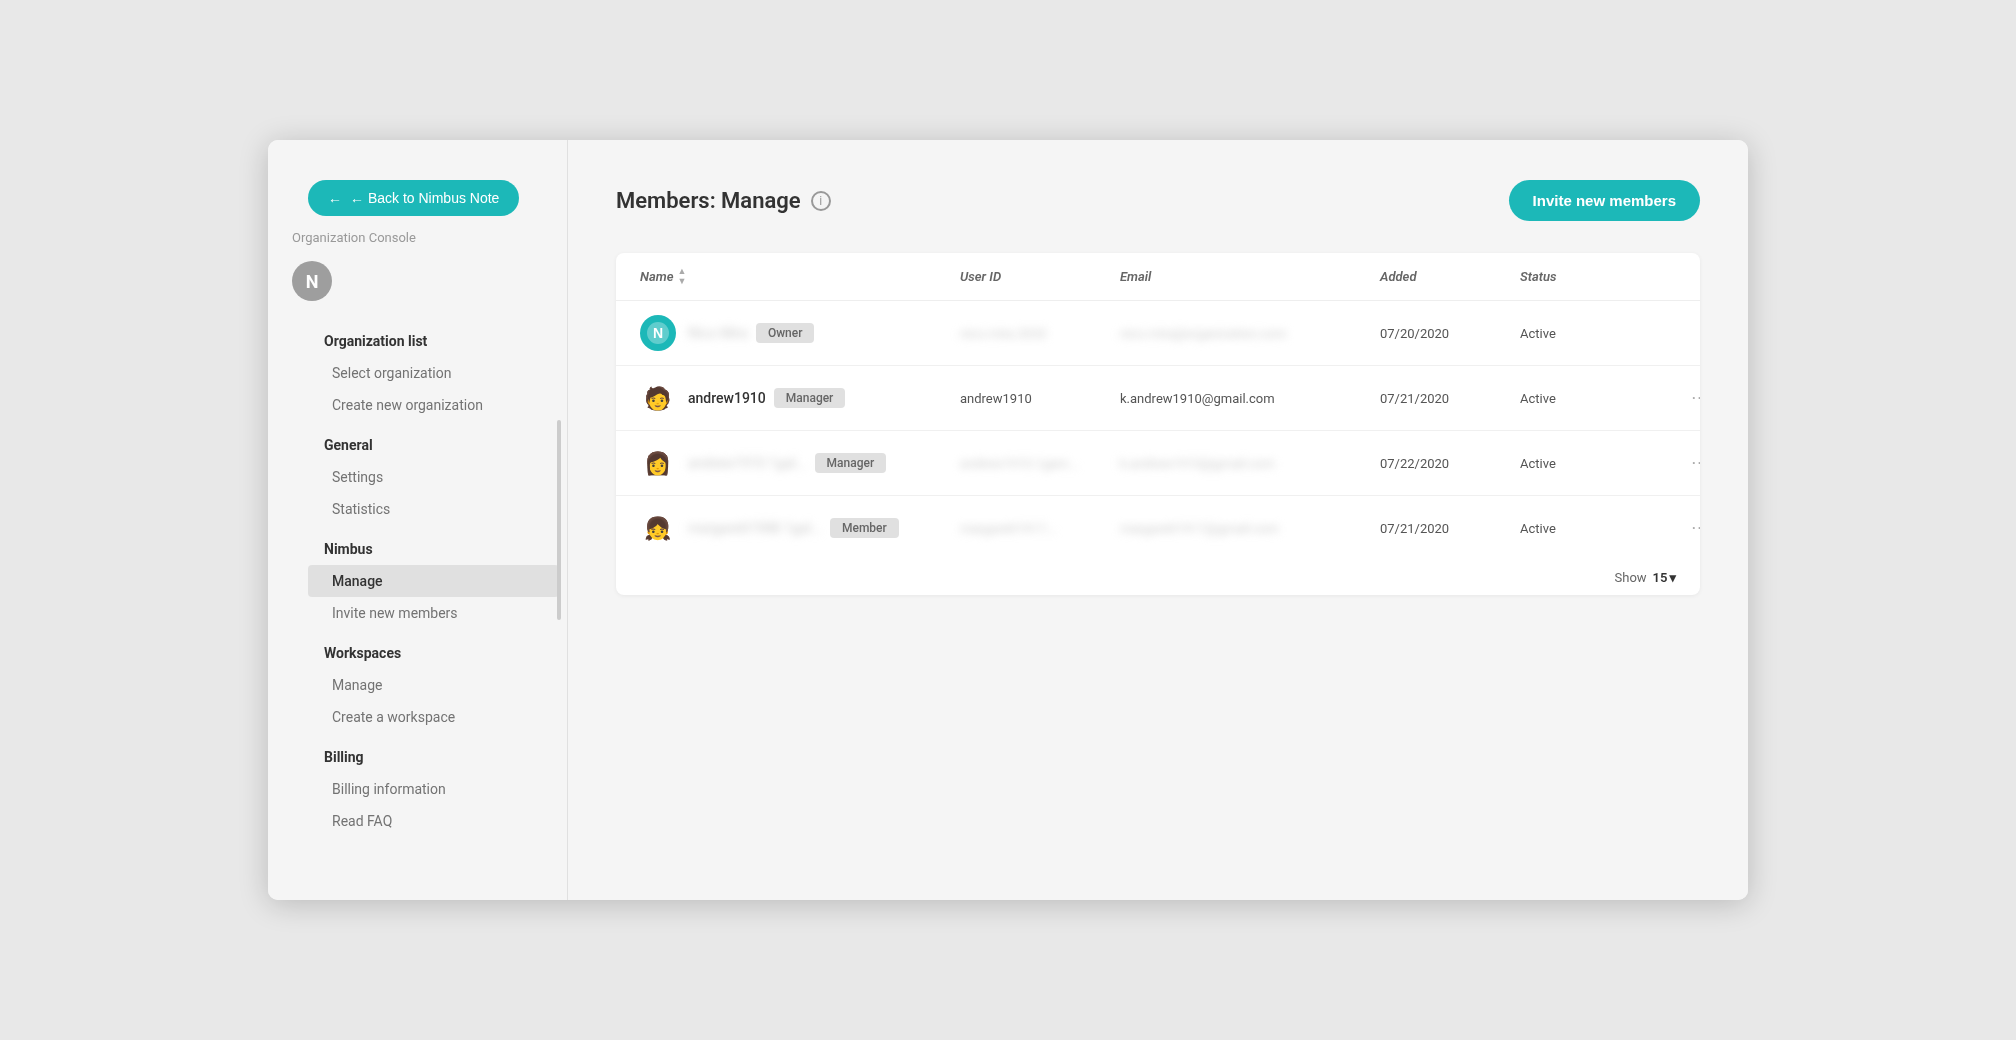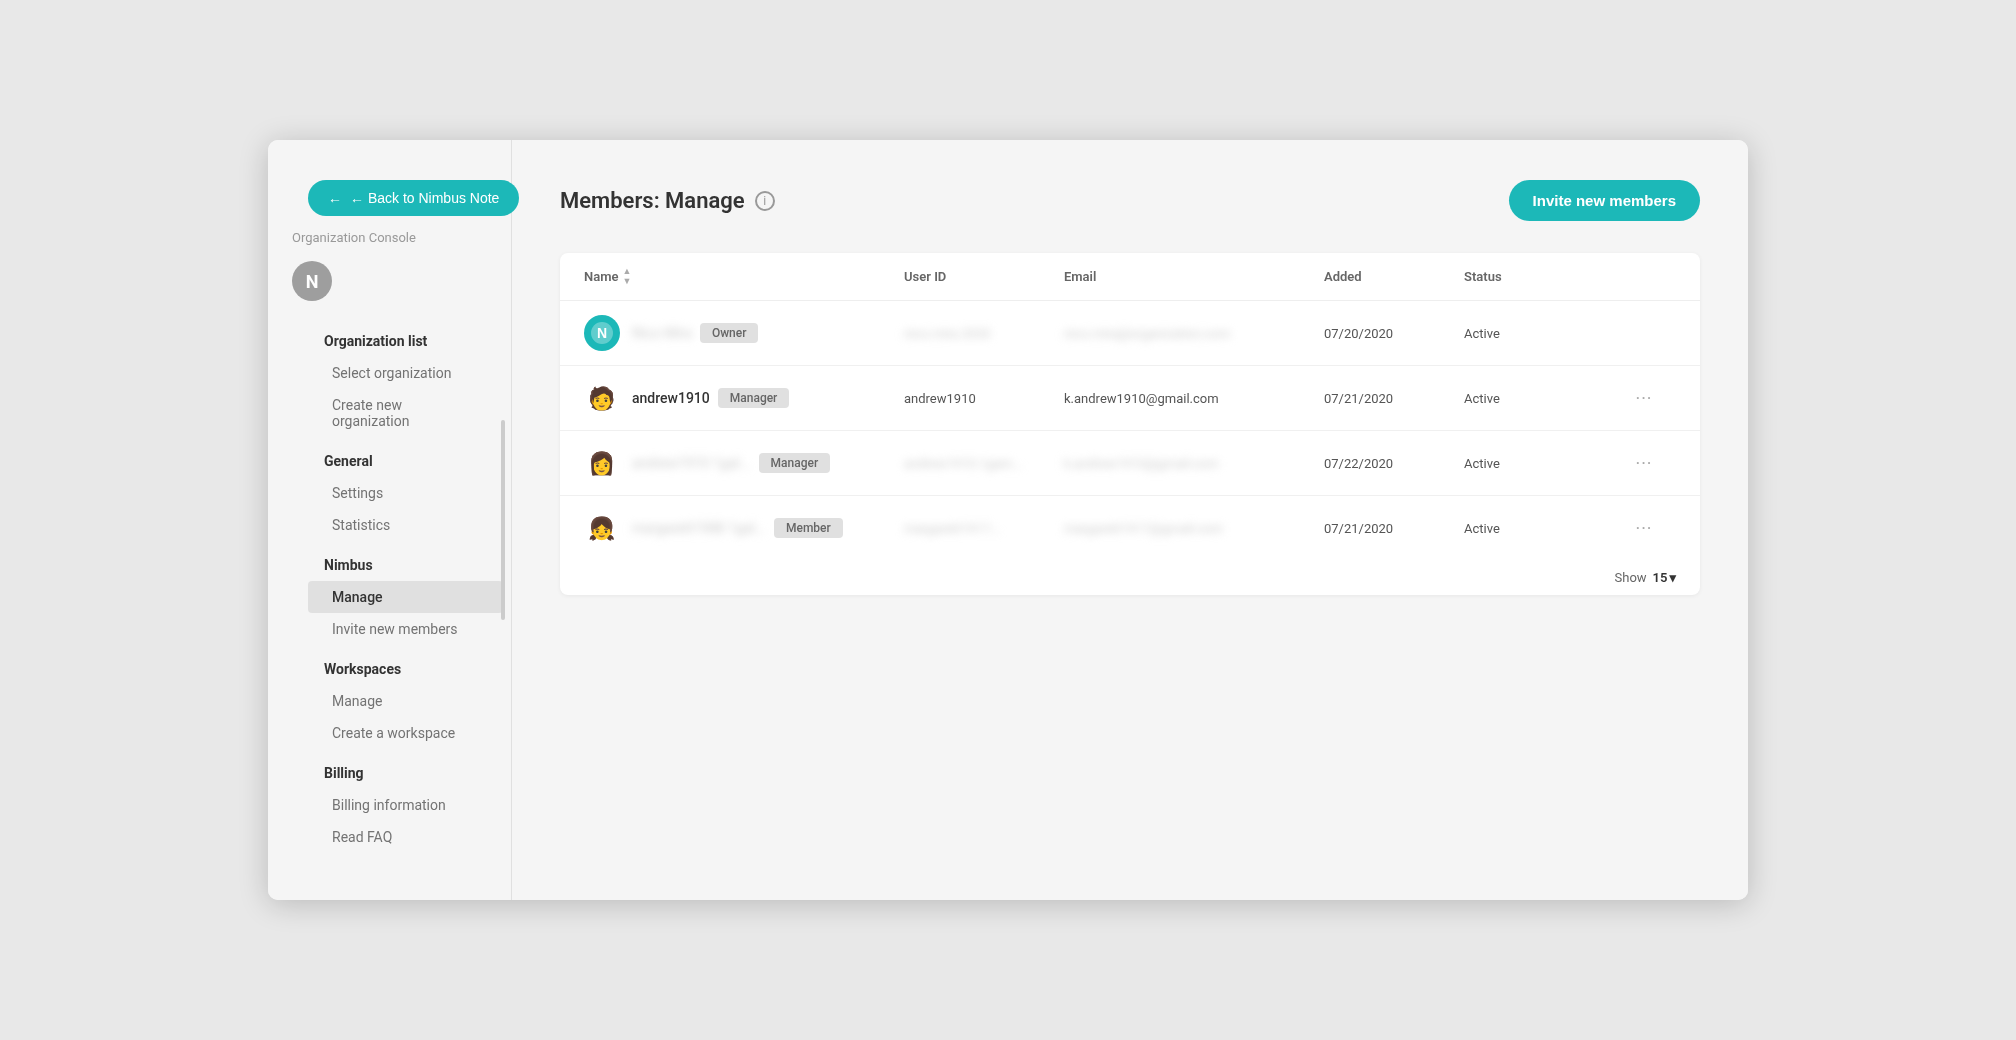--- a/index.html
+++ b/index.html
@@ -40,21 +40,21 @@
       font-weight: 500;
       z-index: 10;
     }
     .window-inner {
       display: flex;
       flex: 1;
       position: relative;
     }
     
     .sidebar {
-      width: 244px;
+      width: 300px;
       background: #f5f5f5;
       border-right: 1px solid #e0e0e0;
       display: flex;
       flex-direction: column;
       padding-top: 30px;
       flex-shrink: 0;
       overflow-y: auto;
       position: relative;
     }
     .sidebar-scroll-indicator {
@@ -160,20 +160,21 @@
       border-radius: 8px;
       overflow: hidden;
       box-shadow: 0 1px 4px rgba(0,0,0,0.06);
     }
     .table-header {
       display: grid;
       grid-template-columns: 320px 160px 260px 140px 160px 40px;
       padding: 14px 24px;
       border-bottom: 1px solid #eee;
       align-items: center;
+      font-style: italic;
     }
     .table-header-cell {
       font-size: 13px;
       font-weight: 600;
       color: #666;
       display: flex;
       align-items: center;
       gap: 4px;
     }
     .sort-icons {

